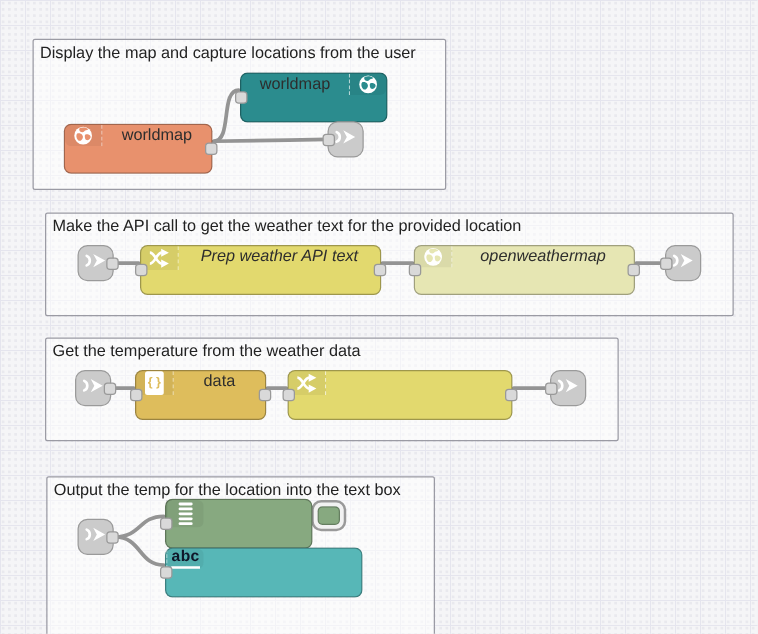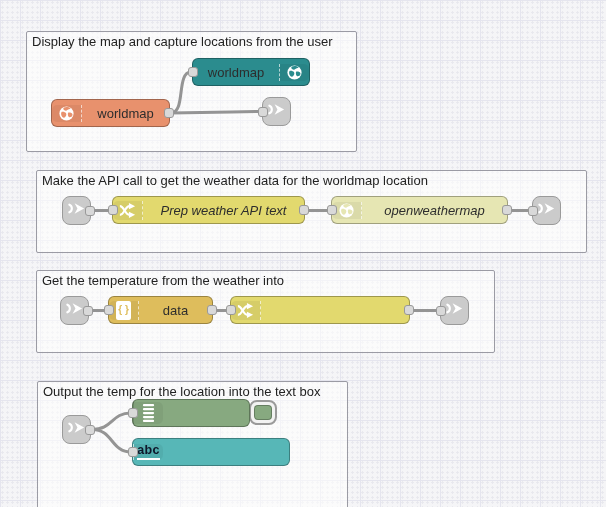--- a/index.html
+++ b/index.html
@@ -24,22 +24,22 @@
     position:absolute; top:2px; left:5px; font-size:13px; color:#222;
     white-space:nowrap;
   }
 
   
   .wires { position:absolute; left:0; top:0; z-index:2; pointer-events:none; }
   .wire { stroke: var(--wire-gray,#949494); stroke-width:3; fill:none; stroke-linecap:round; }
 
   
   .node {
-    position:absolute; height:28px; border-radius:6px; z-index:3;
-    border:1px solid rgba(0,0,0,0.3); display:flex; align-items:center;
+    position:absolute; height:40px; border-radius:6px; z-index:3;
+    border:1px solid rgba(0,0,0,0.3); display:flex; align-items:flex-start;
   }
   .node-label {
     flex:1; display:flex; align-items:center; justify-content:center;
     font-size:13px; color:#2d2d2d; white-space:nowrap; padding:0 8px;
   }
   .italic .node-label { font-style:italic; }
   .icon-box {
     width:30px; display:flex; align-items:center; justify-content:center;
     background:rgba(0,0,0,0.05); flex:0 0 30px;
   }
@@ -94,24 +94,24 @@
 </style>
 </head>
 <body>
 
 <div class="canvas">
 
   <div class="group" style="left:26px; top:31px; width:331px; height:121px;">
     <div class="group-title">Display the map and capture locations from the user</div>
   </div>
   <div class="group" style="left:36px; top:170px; width:551px; height:83px;">
-    <div class="group-title">Make the API call to get the weather data for the worldmap location</div>
+    <div class="group-title">Make the API call to get the weather text for the provided location</div>
   </div>
   <div class="group" style="left:36px; top:270px; width:459px; height:83px;">
-    <div class="group-title">Get the temperature from the weather into</div>
+    <div class="group-title">Get the temperature from the weather data</div>
   </div>
   <div class="group" style="left:37px; top:381px; width:311px; height:129px;">
     <div class="group-title">Output the temp for the location into the text box</div>
   </div>
 
   <svg class="wires" width="606" height="507">
     <path class="wire" d="M171,113 C186,113 176,72 191,72"></path>
     <path class="wire" d="M171,113 C201,112.6 231,112 261,111.5"></path>
     <path class="wire" d="M92,210.5 L111,210.5"></path>
     <path class="wire" d="M306,210.5 L330,210.5"></path>

